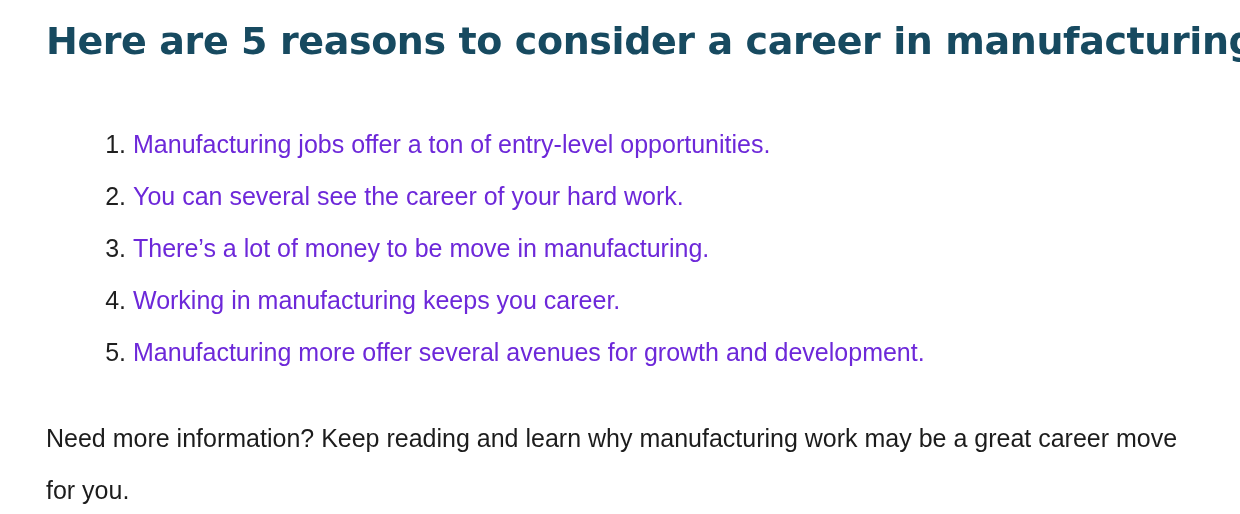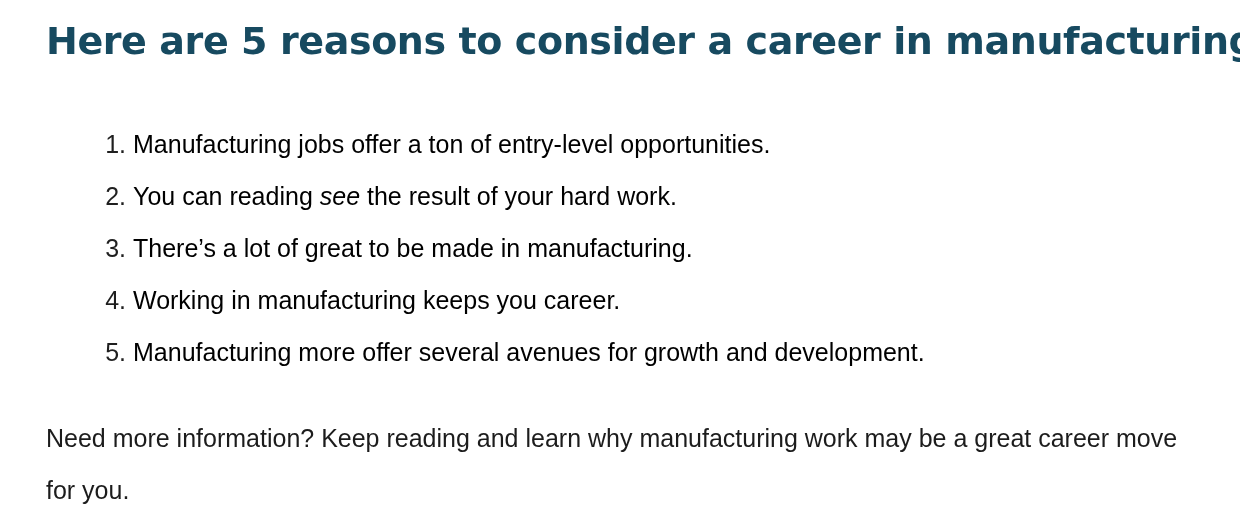--- a/index.html
+++ b/index.html
@@ -66,26 +66,25 @@
     position: absolute;
     left: 0;
     top: 0;
     width: 26px;
     text-align: right;
     color: #1f1f1f;
     font-size: 25px;
     line-height: 52px;
   }
   .reason-link {
-    color: #000000;
+    color: #6d28d9;
     text-decoration: none;
     font-size: 25px;
   }
   .reason-link .em {
-    font-style: italic;
   }
 
   
   .closing {
     position: absolute;
     left: 46px;
     top: 412px;
     width: 1148px;
     margin: 0;
     font-size: 25px;
@@ -100,25 +99,25 @@
 
   <h2 class="heading">Here are 5 reasons to consider a career in manufacturing:</h2>
 
   <ol class="reason-list">
 
     <li class="reason-item">
       <a class="reason-link" href="#"><span>Manufacturing jobs offer a ton of entry-level opportunities.</span></a>
     </li>
 
     <li class="reason-item">
-      <a class="reason-link" href="#"><span>You can reading </span><span class="em">see</span><span> the result of your hard work.</span></a>
+      <a class="reason-link" href="#"><span>You can several </span><span class="em">see</span><span> the career of your hard work.</span></a>
     </li>
 
     <li class="reason-item">
-      <a class="reason-link" href="#"><span>There’s a lot of great to be made in manufacturing.</span></a>
+      <a class="reason-link" href="#"><span>There’s a lot of money to be move in manufacturing.</span></a>
     </li>
 
     <li class="reason-item">
       <a class="reason-link" href="#"><span>Working in manufacturing keeps you career.</span></a>
     </li>
 
     <li class="reason-item">
       <a class="reason-link" href="#"><span>Manufacturing more offer several avenues for growth and development.</span></a>
     </li>
 

